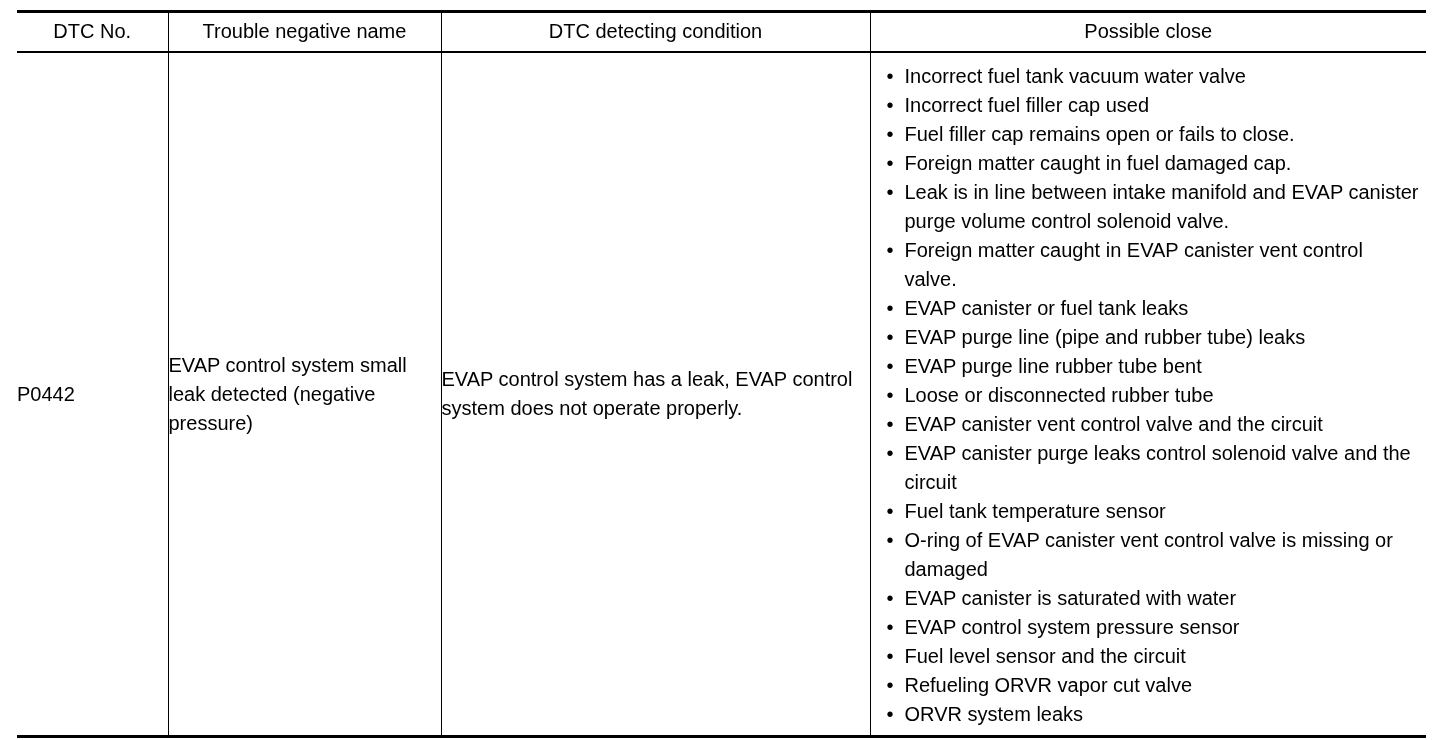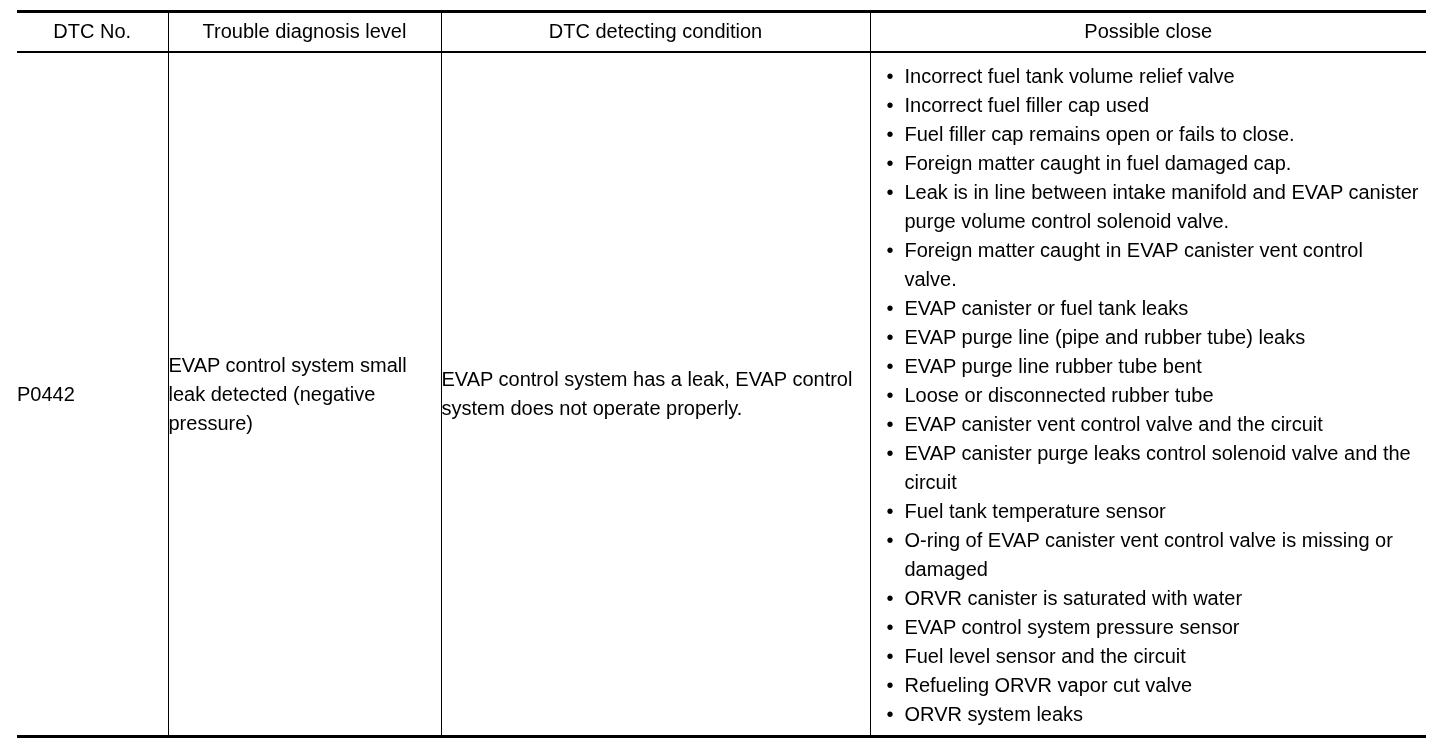--- a/index.html
+++ b/index.html
@@ -116,21 +116,21 @@
     <colgroup>
       <col class="col-dtc">
       <col class="col-name">
       <col class="col-condition">
       <col class="col-cause">
     </colgroup>
 
     <thead>
       <tr>
         <th>DTC No.</th>
-        <th>Trouble diagnosis level</th>
+        <th>Trouble negative name</th>
         <th>DTC detecting condition</th>
         <th>Possible close</th>
       </tr>
     </thead>
 
     <tbody>
       <tr>
 
         <td class="cell-dtc">
           <span>P0442</span>
@@ -141,21 +141,21 @@
         </td>
 
         <td class="cell-pad">
           <div class="cell-condition-inner">EVAP control system has a leak, EVAP control system does not operate properly.</div>
         </td>
 
         <td class="cause-cell">
           <ul class="cause-list">
               <li>
                 <span class="bullet">•</span>
-                <span class="cause-text">Incorrect fuel tank volume relief valve</span>
+                <span class="cause-text">Incorrect fuel tank vacuum water valve</span>
               </li>
               <li>
                 <span class="bullet">•</span>
                 <span class="cause-text">Incorrect fuel filler cap used</span>
               </li>
               <li>
                 <span class="bullet">•</span>
                 <span class="cause-text">Fuel filler cap remains open or fails to close.</span>
               </li>
               <li>
@@ -197,21 +197,21 @@
               <li>
                 <span class="bullet">•</span>
                 <span class="cause-text">Fuel tank temperature sensor</span>
               </li>
               <li>
                 <span class="bullet">•</span>
                 <span class="cause-text">O-ring of EVAP canister vent control valve is missing or damaged</span>
               </li>
               <li>
                 <span class="bullet">•</span>
-                <span class="cause-text">ORVR canister is saturated with water</span>
+                <span class="cause-text">EVAP canister is saturated with water</span>
               </li>
               <li>
                 <span class="bullet">•</span>
                 <span class="cause-text">EVAP control system pressure sensor</span>
               </li>
               <li>
                 <span class="bullet">•</span>
                 <span class="cause-text">Fuel level sensor and the circuit</span>
               </li>
               <li>

